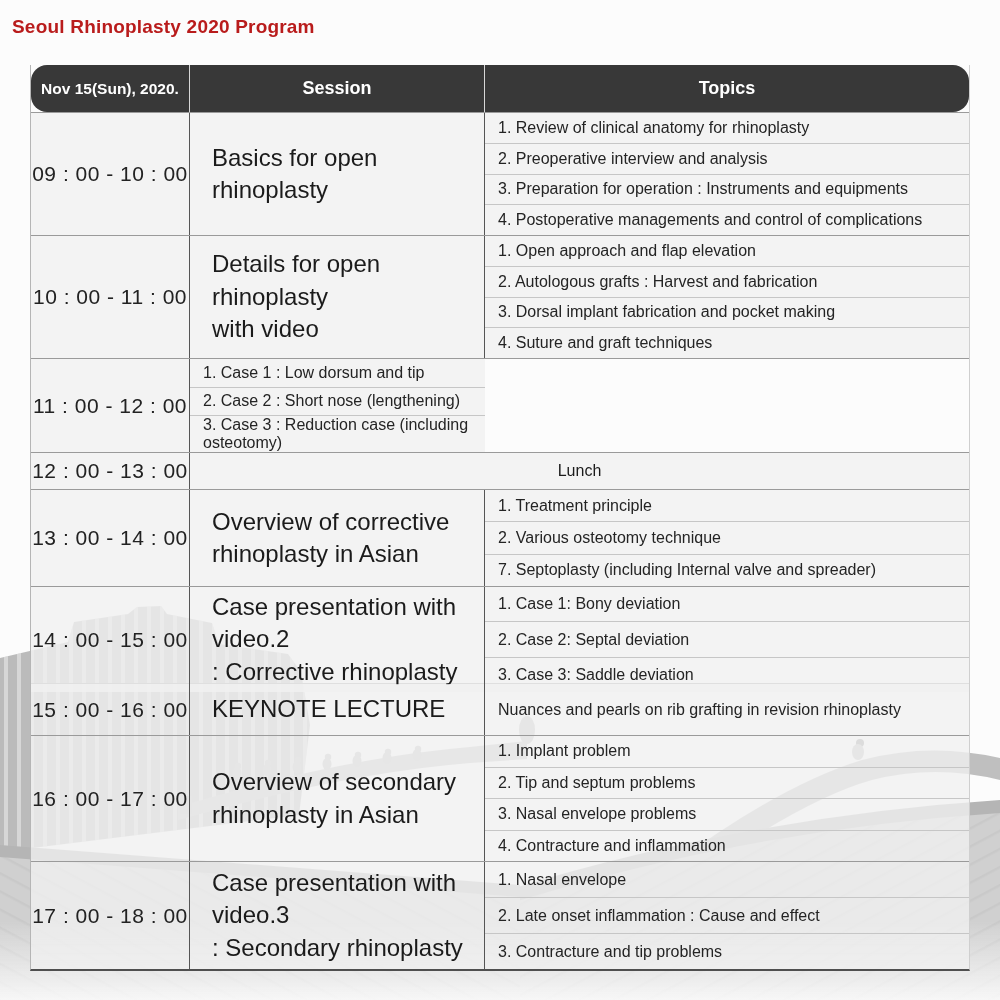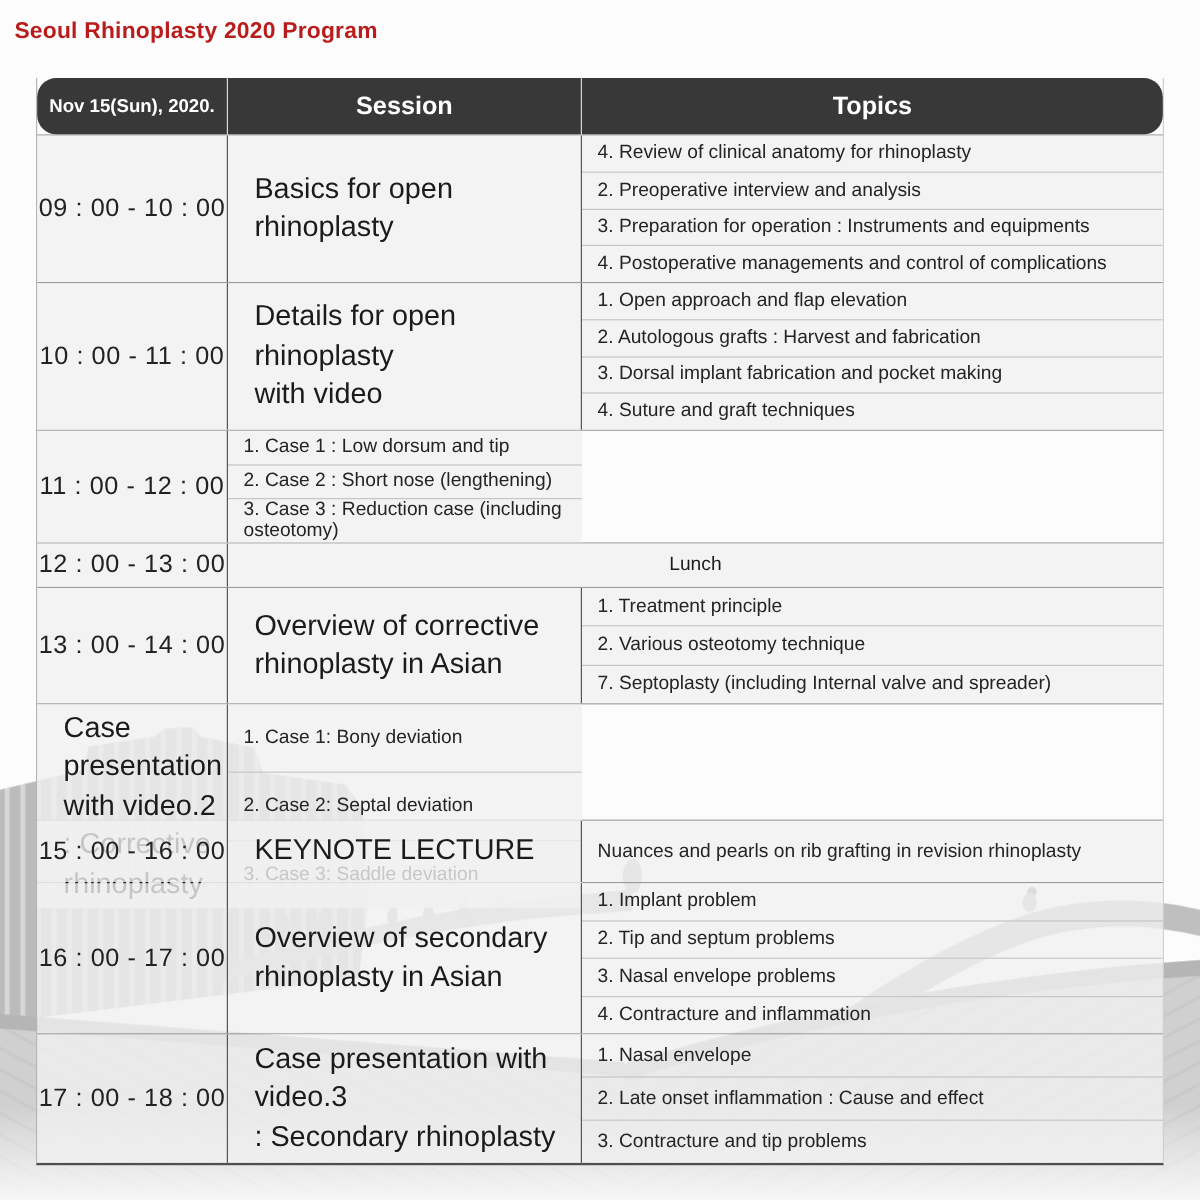--- a/index.html
+++ b/index.html
@@ -26,21 +26,21 @@
     border-left:1px solid #b5b5b5;
     border-right:1px solid #cfcfcf;
     border-bottom:2px solid #4f4f4f;
   }
   .thead {
     display:grid; grid-template-columns:159px 295px 484px;
     height:47px; background:#383838; color:#fff;border-radius:16px;
   }
   .th {
     display:flex; align-items:center; justify-content:center;
-    font-weight:bold; font-size:21px;
+    font-weight:bold; font-size:18px;
   }
   .th.date { font-size:15.5px; border-right:1px solid rgba(255,255,255,.8); }
   .th.session { border-right:1px solid rgba(255,255,255,.8); }
   .row {
     display:grid; grid-template-columns:159px 295px 484px;
     border-top:1px solid #9a9a9a;
   }
   .cell { background:rgba(240,240,240,0.80); }
   .cell.time {
     display:flex; align-items:center; justify-content:center;
@@ -131,21 +131,21 @@
   <div class="thead">
     <div class="th date">Nov 15(Sun), 2020.</div>
     <div class="th session">Session</div>
     <div class="th topics">Topics</div>
   </div>
   <div id="tbody">
       <div class="row" style="height: 123px;">
         <div class="cell time">09 : 00 - 10 : 00</div>
         <div class="cell session">Basics for open rhinoplasty</div>
         <div class="cell topics">
-          <div class="topic">4. Review of clinical anatomy for rhinoplasty</div>
+          <div class="topic">1. Review of clinical anatomy for rhinoplasty</div>
           <div class="topic sep">2. Preoperative interview and analysis</div>
           <div class="topic sep">3. Preparation for operation : Instruments and equipments</div>
           <div class="topic sep">4. Postoperative managements and control of complications</div>
         </div>
       </div>
       <div class="row" style="height: 123px;">
         <div class="cell time">10 : 00 - 11 : 00</div>
         <div class="cell session">Details for open rhinoplasty
 with video</div>
         <div class="cell topics">
@@ -171,20 +171,21 @@
         <div class="cell time">13 : 00 - 14 : 00</div>
         <div class="cell session">Overview of corrective
 rhinoplasty in Asian</div>
         <div class="cell topics">
           <div class="topic">1. Treatment principle</div>
           <div class="topic sep">2. Various osteotomy technique</div>
           <div class="topic sep">7. Septoplasty (including Internal valve and spreader)</div>
         </div>
       </div>
       <div class="row" style="height: 97px;">
+        <div class="cell time">14 : 00 - 15 : 00</div>
         <div class="cell session">Case presentation with video.2
 : Corrective rhinoplasty</div>
         <div class="cell topics">
           <div class="topic">1. Case 1: Bony deviation</div>
           <div class="topic sep">2. Case 2: Septal deviation</div>
           <div class="topic sep">3. Case 3: Saddle deviation</div>
         </div>
       </div>
       <div class="row" style="height: 52px;">
         <div class="cell time">15 : 00 - 16 : 00</div>

